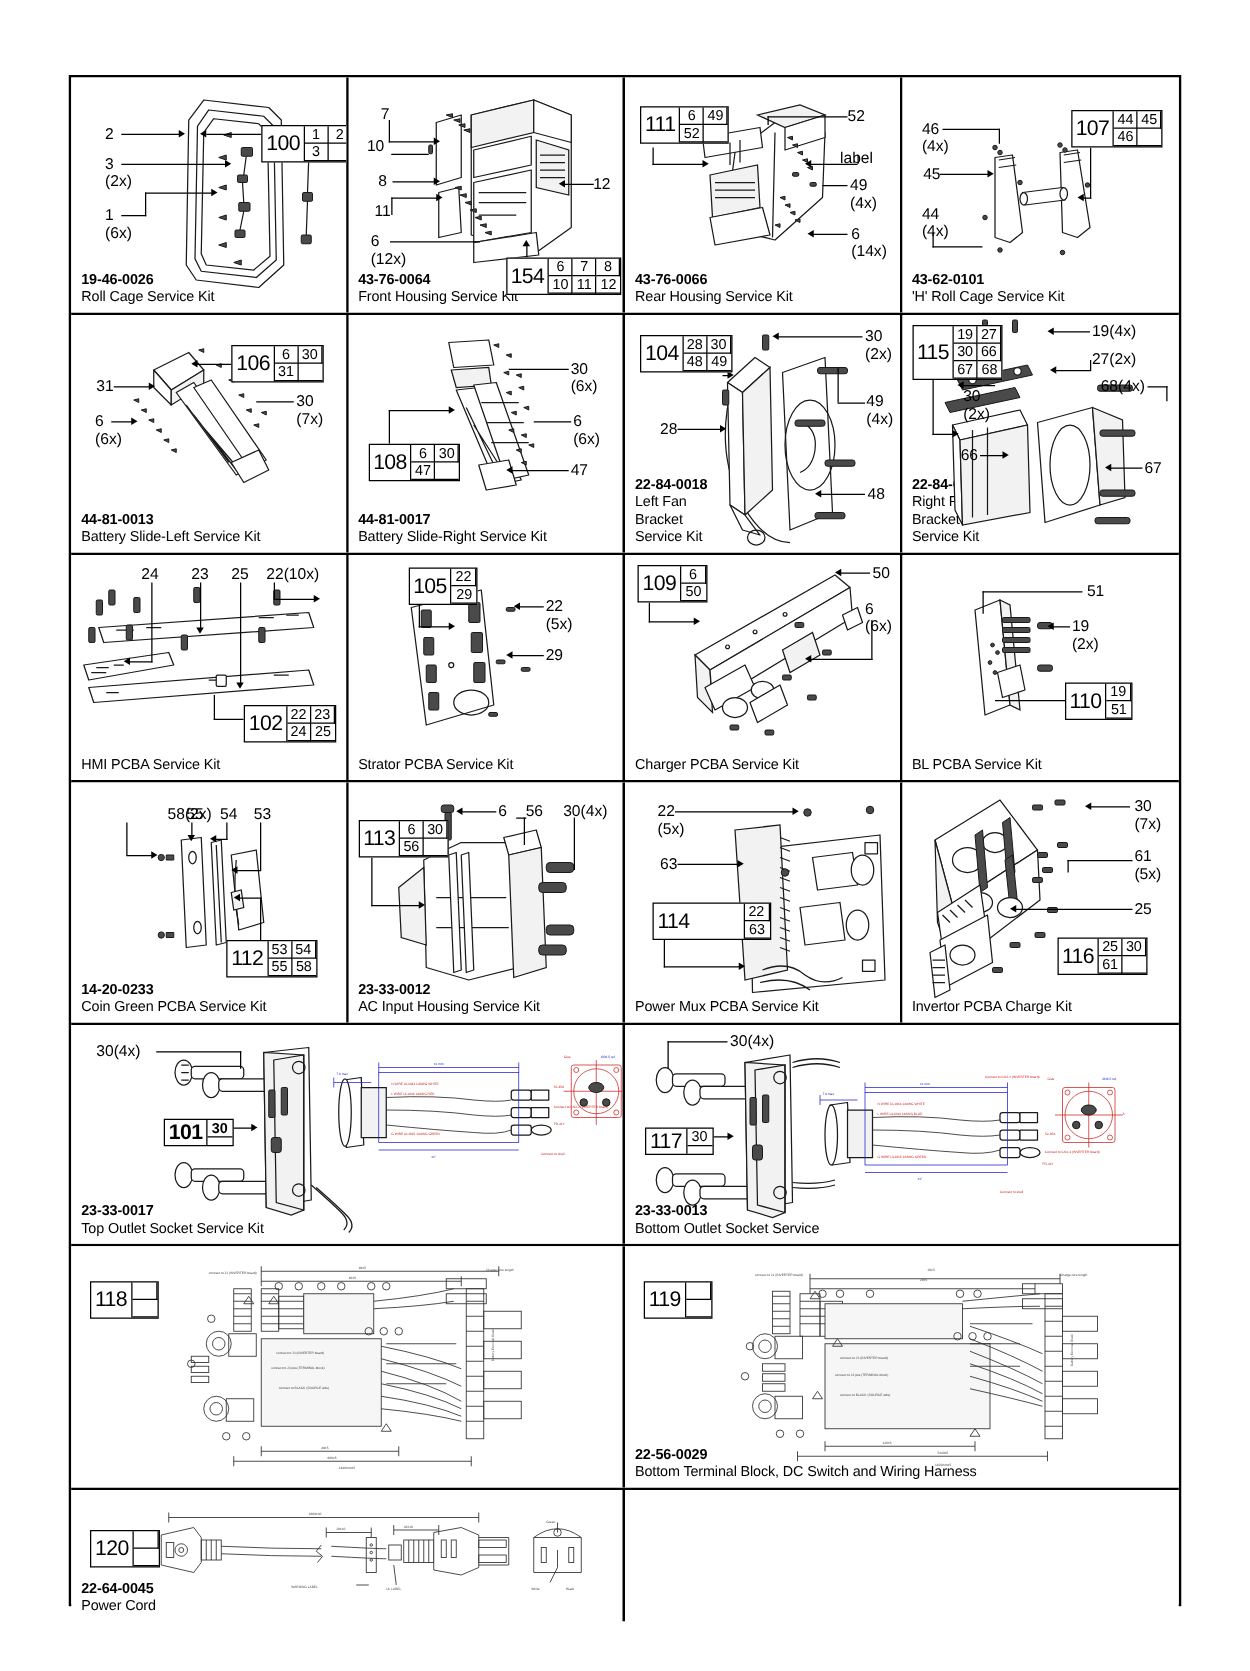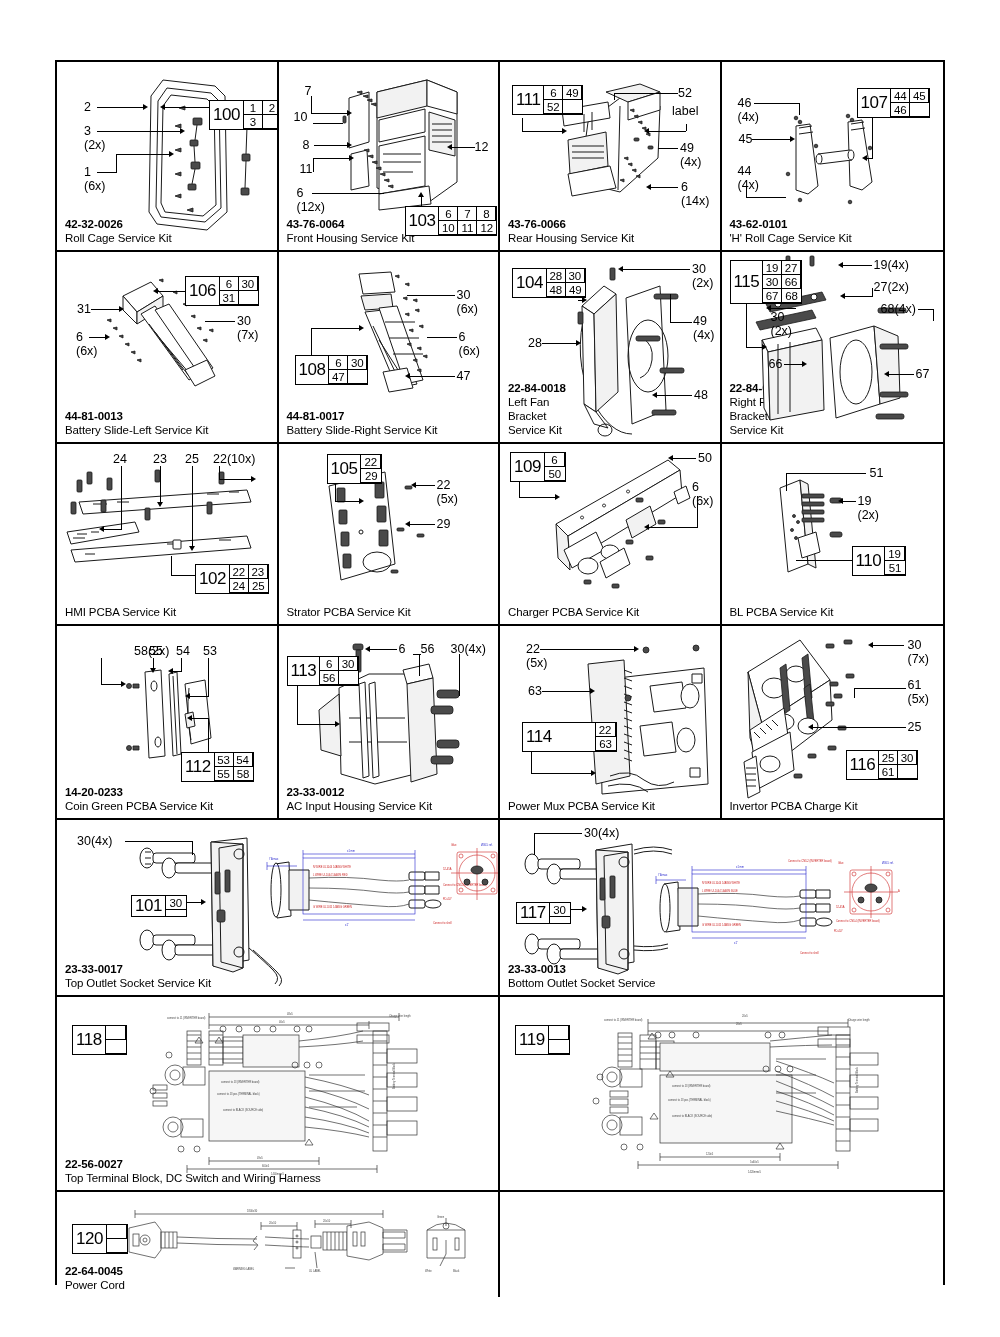--- a/index.html
+++ b/index.html
@@ -215,21 +215,21 @@
         <div class="arrow" style="left:123px; top:66px;"></div>
 
         <div class="lbl" style="left:27px; top:103px;">1
 (6x)</div>
         <div class="ln h" style="left:40px; top:110px; width:20px;"></div>
         <div class="ln" style="left:59px; top:92px; width:1px; height:19px;"></div>
         <div class="ln h" style="left:59px; top:92px; width:55px;"></div>
         <div class="arrow" style="left:112px; top:89px;"></div>
 
         <div class="caption">
-          <div class="pn">42-32-0026</div>
+          <div class="pn">19-46-0026</div>
           <div class="desc">Roll Cage Service Kit</div>
         </div>
       </div>
 
       <div class="cell">
         <div class="illus">
           <svg viewBox="0 0 222 188" width="222" height="188">
             <path class="pstroke" d="M98 30 L148 18 L178 30 L178 120 L150 140 L98 126 Z"></path>
             <path class="pstroke2" d="M98 30 L148 18 L148 44 L98 56 Z"></path>
             <path class="pstroke" d="M148 18 L178 30 L178 52 L148 44 Z"></path>
@@ -279,21 +279,21 @@
 
         <div class="lbl" style="left:18px; top:124px;">6
 (12x)</div>
         <div class="ln h" style="left:33px; top:131px; width:72px;"></div>
 
         <div class="lbl" style="left:196px; top:78px;">12</div>
         <div class="ln h" style="left:172px; top:85px; width:24px;"></div>
         <div class="arrow left" style="left:168px; top:82px;"></div>
 
         <div class="idxbox" style="left:126px; top:144px;">
-          <div class="big">103</div>
+          <div class="big">154</div>
           <div class="sub c3">
             <div class="s">6</div>
             <div class="s">7</div>
             <div class="s">8</div>
             <div class="s">10</div>
             <div class="s">11</div>
             <div class="s">12</div>
           </div>
         </div>
         <div class="ln v" style="left:142px; top:134px; height:10px;"></div>
@@ -346,21 +346,21 @@
           </div>
         </div>
         <div class="ln v" style="left:22px; top:56px; height:14px;"></div>
         <div class="ln h" style="left:22px; top:69px; width:42px;"></div>
         <div class="arrow" style="left:62px; top:66px;"></div>
 
         <div class="lbl" style="left:178px; top:24px;">52</div>
         <div class="ln h" style="left:114px; top:31px; width:64px;"></div>
         <div class="ln v" style="left:114px; top:31px; height:7px;"></div>
 
-        <div class="lbl" style="left:172px; top:42px;">label</div>
+        <div class="lbl" style="left:172px; top:57px;">label</div>
         <div class="ln v" style="left:186px; top:62px; height:7px;"></div>
         <div class="ln h" style="left:148px; top:69px; width:38px;"></div>
         <div class="arrow left" style="left:144px; top:66px;"></div>
 
         <div class="lbl" style="left:180px; top:79px;">49
 (4x)</div>
         <div class="ln h" style="left:158px; top:86px; width:20px;"></div>
 
         <div class="lbl" style="left:181px; top:118px;">6
 (14x)</div>
@@ -1216,21 +1216,21 @@
 
             <path class="pnone" d="M192 128 q16 14 24 22 q8 8 2 14"></path>
             <path class="pnone" d="M196 130 q16 14 24 22 q8 8 2 14"></path>
           </svg>
         </div>
 
         <div class="lbl" style="left:20px; top:14px;">30(4x)</div>
         <div class="ln h" style="left:68px; top:21px; width:68px;"></div>
         <div class="ln v" style="left:135px; top:21px; height:14px;"></div>
 
-        <div class="idxbox" style="left:74px; top:75px;">
+        <div class="idxbox" style="left:74px; top:75px;font-weight:bold;">
           <div class="big">101</div>
           <div class="sub c1">
             <div class="s">30</div>
           </div>
         </div>
         <div class="ln h" style="left:124px; top:82px; width:22px;"></div>
         <div class="arrow" style="left:144px; top:79px;"></div>
 
         <div class="caption">
           <div class="pn">23-33-0017</div>
@@ -1421,24 +1421,20 @@
         </div>
 
         <div class="idxbox" style="left:15px; top:28px;">
           <div class="big">118</div>
           <div class="sub c1">
             <div class="s blank">&nbsp;</div>
             <div class="s blank">&nbsp;</div>
           </div>
         </div>
 
-        <div class="caption">
-          <div class="pn">22-56-0027</div>
-          <div class="desc">Top Terminal Block, DC Switch and Wiring Harness</div>
-        </div>
       </div>
 
       <div class="cell">
         <div class="illus">
           <svg viewBox="0 0 445 193" width="445" height="193">
             <g class="pthin">
               <rect x="118" y="36" width="14" height="34"></rect>
               <path d="M118 40 h14 M118 46 h14 M118 52 h14 M118 58 h14 M118 64 h14"></path>
               <rect x="140" y="38" width="16" height="34"></rect>
               <path d="M140 44 h16 M140 50 h16 M140 56 h16 M140 62 h16"></path>
@@ -1506,20 +1502,24 @@
         </div>
 
         <div class="idxbox" style="left:15px; top:28px;">
           <div class="big">119</div>
           <div class="sub c1">
             <div class="s blank">&nbsp;</div>
             <div class="s blank">&nbsp;</div>
           </div>
         </div>
 
+        <div class="caption">
+          <div class="pn">22-56-0029</div>
+          <div class="desc">Bottom Terminal Block, DC Switch and Wiring Harness</div>
+        </div>
       </div>
     </div>
 
     <div class="row r7">
 
       <div class="cell">
         <div class="illus">
           <svg viewBox="0 0 445 105" width="445" height="105">
             <g class="pthin">
 

